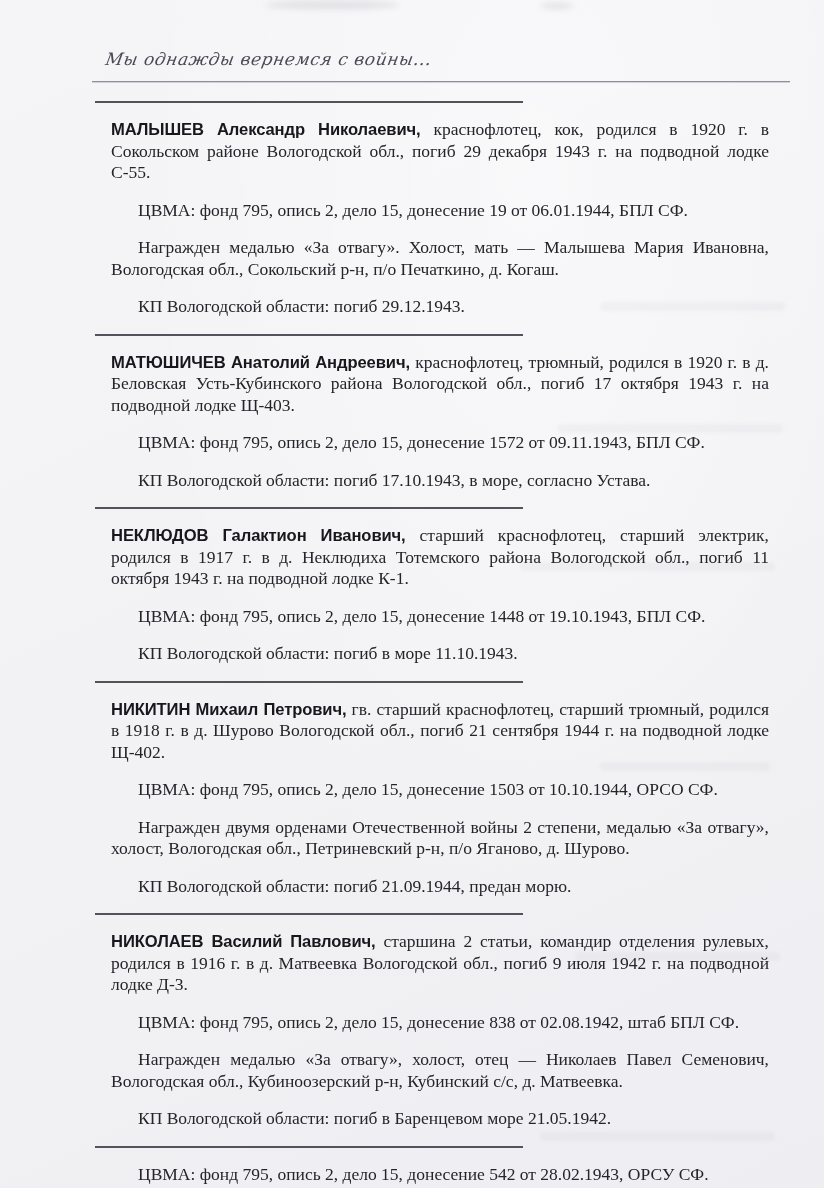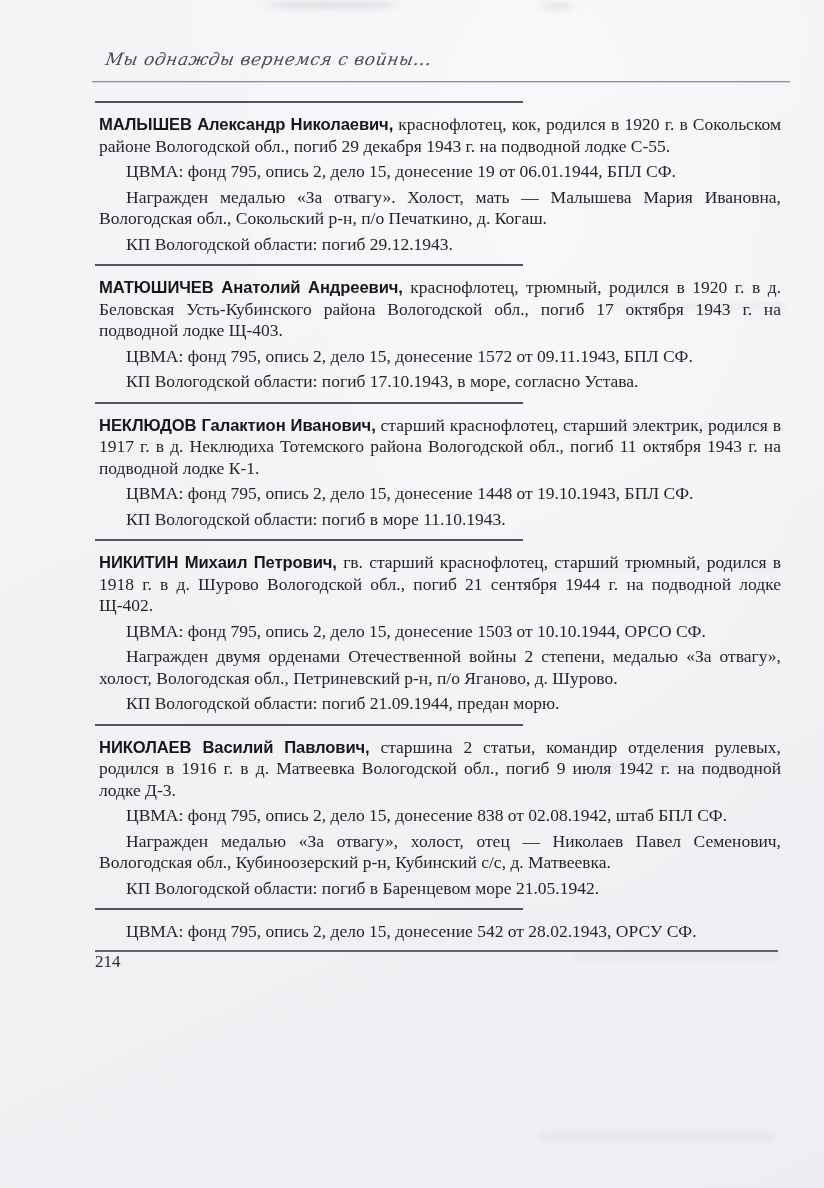--- a/index.html
+++ b/index.html
@@ -40,21 +40,21 @@
     line-height: 21.5px;
     text-align: justify;
     margin-top: 9px;
   }
   .entry:first-child { margin-top: 0; }
   .sep {
     height: 2px; width: 428px;
     background: #53535d;
     margin: 0 0 11px 0;
   }
-  .entry p { margin: 4px; }
+  .entry p { margin: 16px; }
   .entry p.ind { text-indent: 27px; }
   .ename {
     font-family: "Liberation Sans", sans-serif;
     font-weight: 700;
     font-size: 16.6px;
     letter-spacing: -0.1px;
     color: #17171d;
   }
   .bottom-rule {
     height: 2px; width: 683px;

